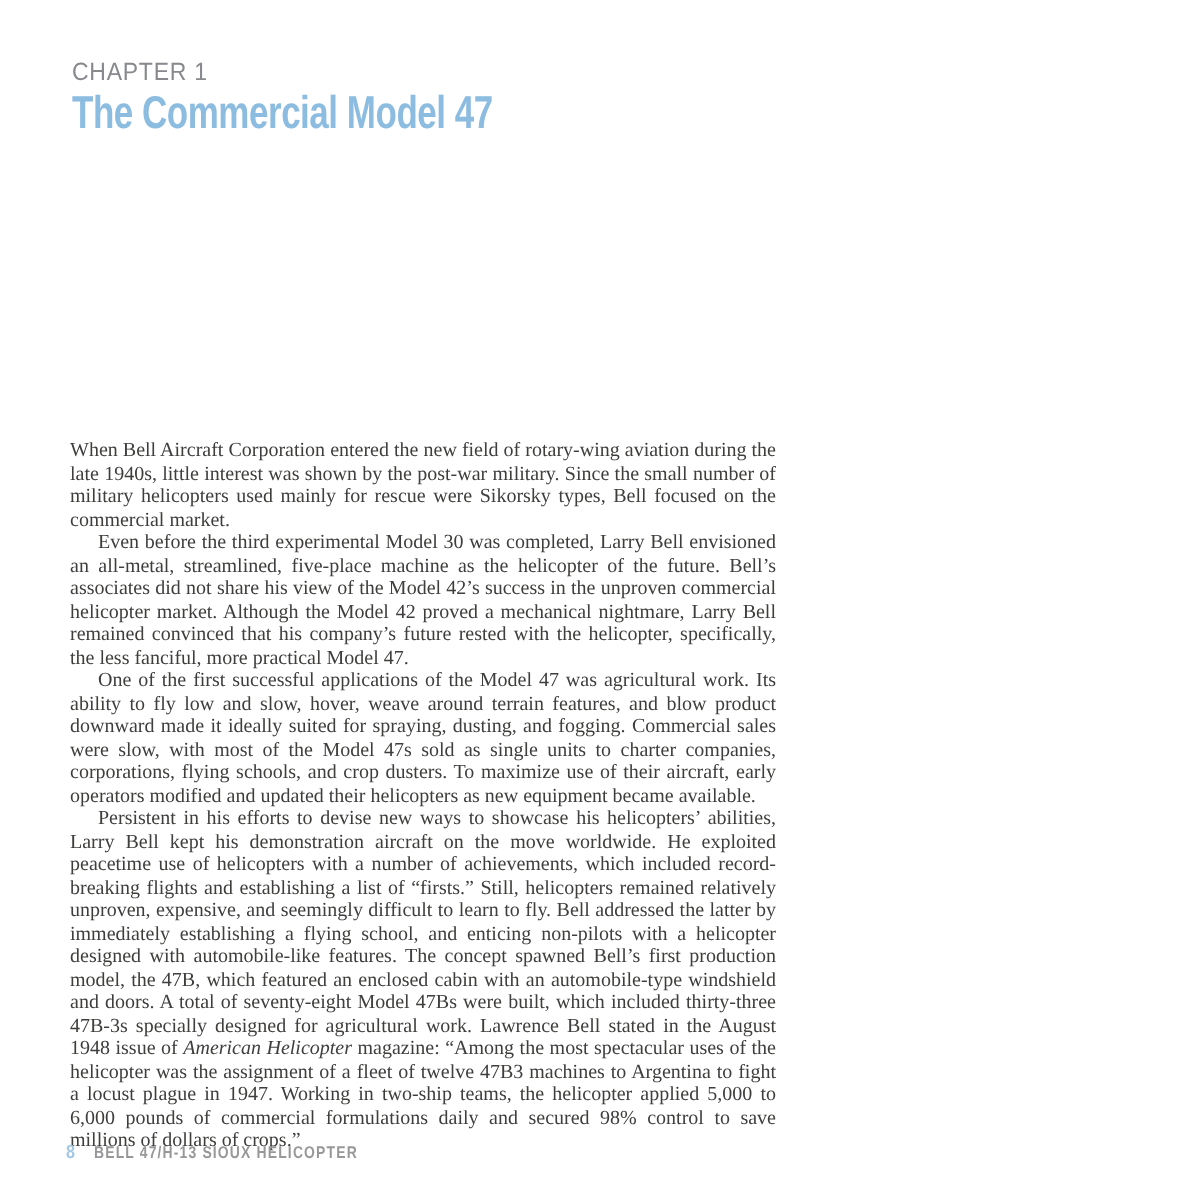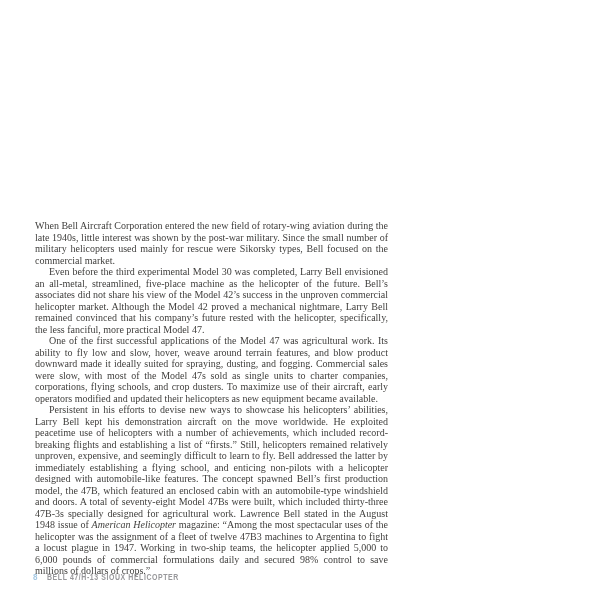--- a/index.html
+++ b/index.html
@@ -92,20 +92,24 @@
     transform: scaleX(0.82);
     transform-origin: left bottom;
     white-space: nowrap;
   }
 </style>
 </head>
 <body>
 
 <div class="page">
 
+  <header class="page-header">
+    <div class="chapter-label">CHAPTER 1</div>
+    <h1 class="chapter-title">The Commercial Model 47</h1>
+  </header>
 
   <main class="body-text">
     <p class="first-para">When Bell Aircraft Corporation entered the new field of rotary-wing aviation during the late 1940s, little interest was shown by the post-war military. Since the small number of military helicopters used mainly for rescue were Sikorsky types, Bell focused on the commercial market.</p>
     <p>Even before the third experimental Model 30 was completed, Larry Bell envisioned an all-metal, streamlined, five-place machine as the helicopter of the future. Bell’s associates did not share his view of the Model 42’s success in the unproven commercial helicopter market. Although the Model 42 proved a mechanical nightmare, Larry Bell remained convinced that his company’s future rested with the helicopter, specifically, the less fanciful, more practical Model 47.</p>
     <p>One of the first successful applications of the Model 47 was agricultural work. Its ability to fly low and slow, hover, weave around terrain features, and blow product downward made it ideally suited for spraying, dusting, and fogging. Commercial sales were slow, with most of the Model 47s sold as single units to charter companies, corporations, flying schools, and crop dusters. To maximize use of their aircraft, early operators modified and updated their helicopters as new equipment became available.</p>
     <p><span>Persistent in his efforts to devise new ways to showcase his helicopters’ abilities, Larry Bell kept his demonstration aircraft on the move worldwide. He exploited peacetime use of helicopters with a number of achievements, which included record-breaking flights and establishing a list of “firsts.” Still, helicopters remained relatively unproven, expensive, and seemingly difficult to learn to fly. Bell addressed the latter by immediately establishing a flying school, and enticing non-pilots with a helicopter designed with automobile-like features. The concept spawned Bell’s first production model, the 47B, which featured an enclosed cabin with an automobile-type windshield and doors. A total of seventy-eight Model 47Bs were built, which included thirty-three 47B-3s specially designed for agricultural work. Lawrence Bell stated in the August 1948 issue of </span><em>American Helicopter</em><span> magazine: “Among the most spectacular uses of the helicopter was the assignment of a fleet of twelve 47B3 machines to Argentina to fight a locust plague in 1947. Working in two-ship teams, the helicopter applied 5,000 to 6,000 pounds of commercial formulations daily and secured 98% control to save millions of dollars of crops.”</span></p>
   </main>
 
   <footer class="page-footer">
     <span class="page-number">8</span>

